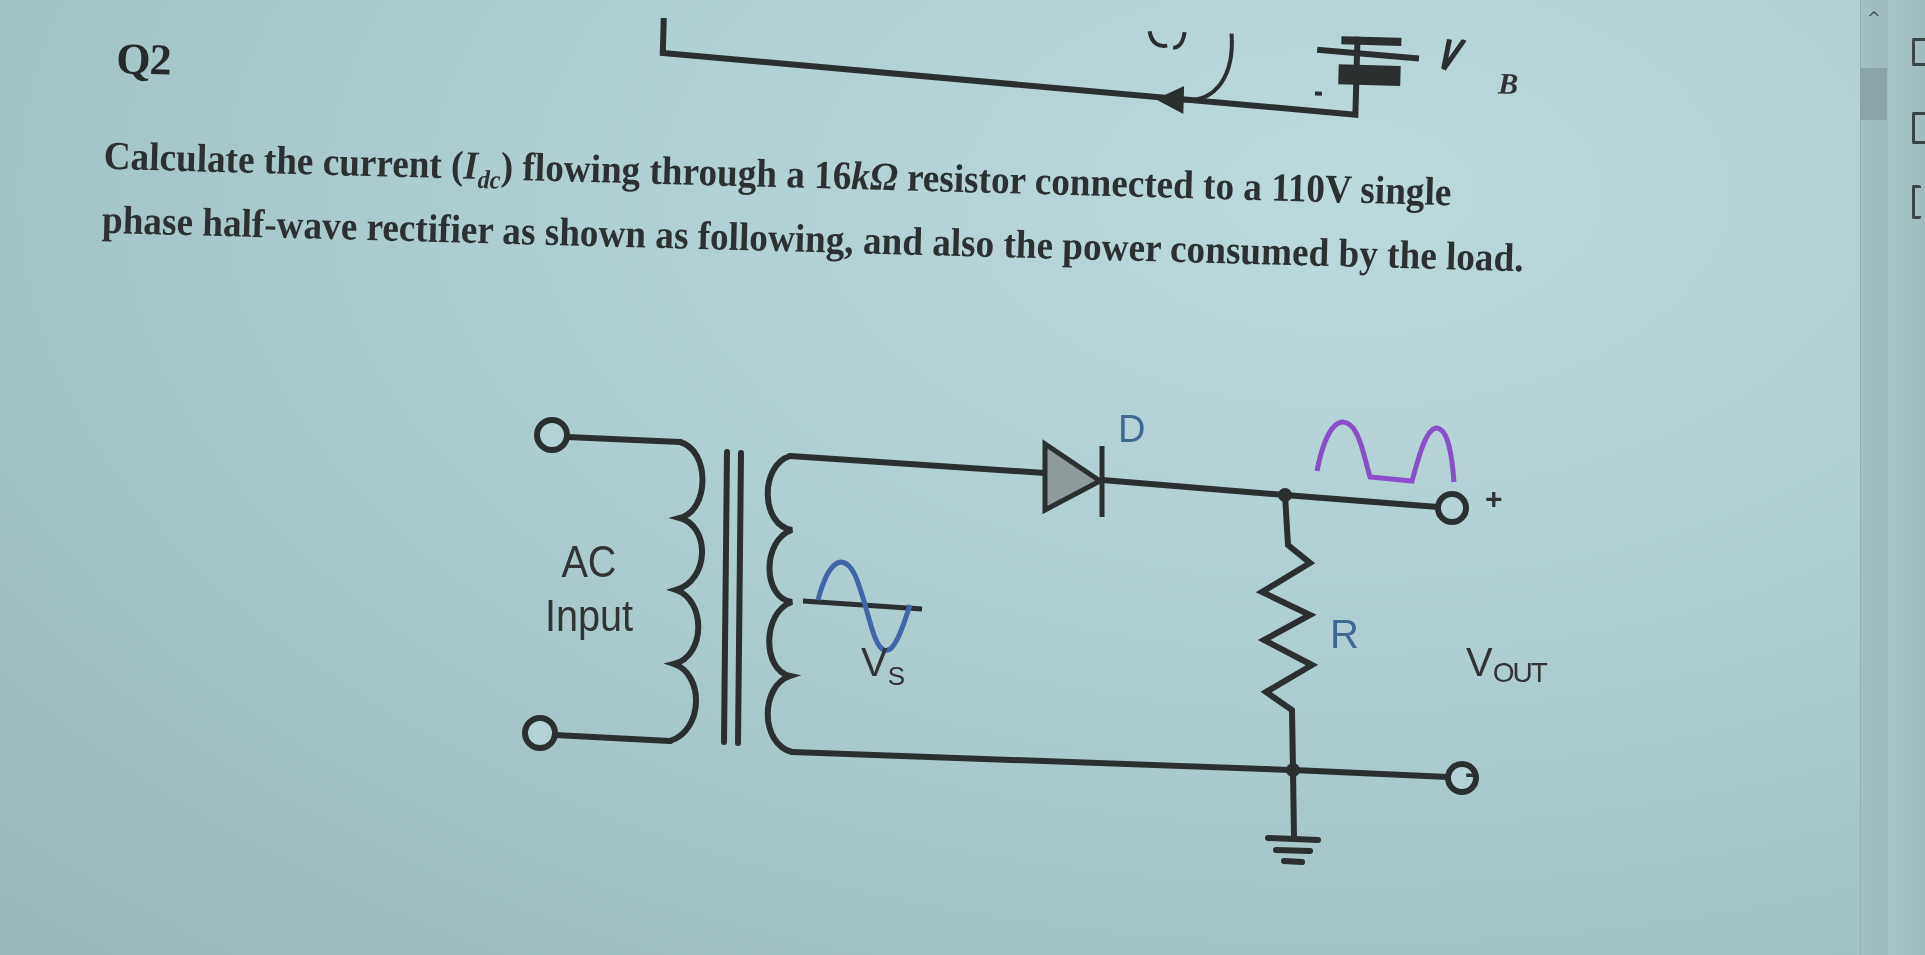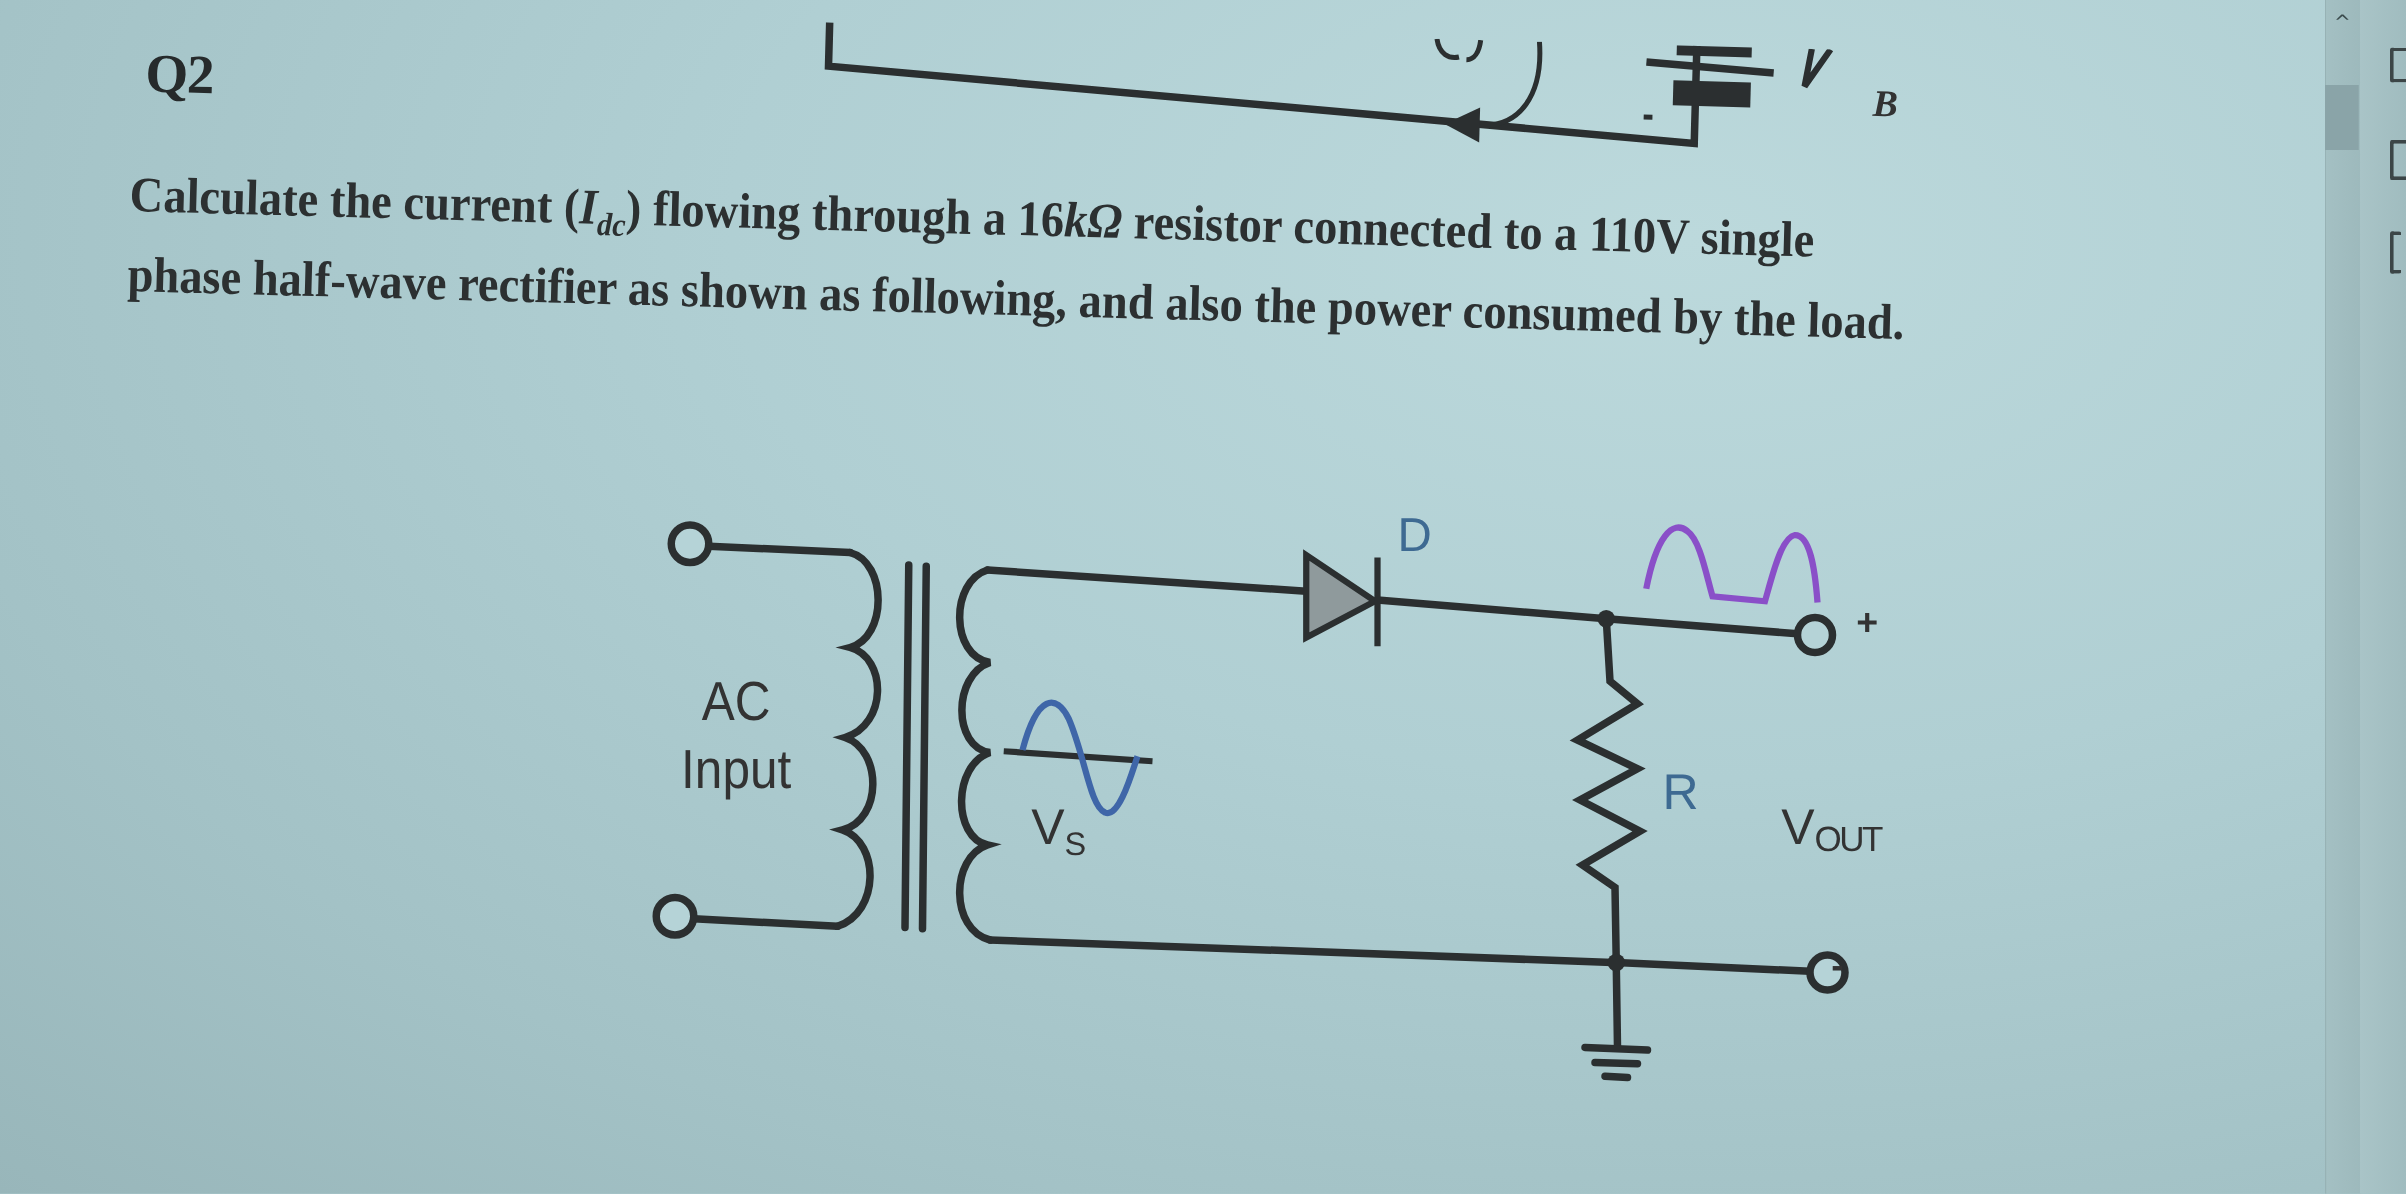--- a/index.html
+++ b/index.html
@@ -64,25 +64,25 @@
       position: absolute;
       left: 0; top: 0;
       width: 1925px; height: 955px;
     }
     .lbl {
       position: absolute;
       font-family: "Liberation Sans", "DejaVu Sans", sans-serif;
       color: #333;
     }
     .lbl-ac { left: 540px; top: 535px; font-size: 44px; line-height: 54px; text-align: center; transform: scaleX(0.9); }
-    .lbl-vs { left: 825px; top: 640px; font-size: 40px; }
+    .lbl-vs { left: 861px; top: 640px; font-size: 40px; }
     .lbl-vs sub { font-size: 26px; }
     .lbl-d { left: 1118px; top: 408px; font-size: 38px; color: #3e6a92; }
     .lbl-r { left: 1330px; top: 612px; font-size: 40px; color: #3e6a92; }
-    .lbl-vout { left: 1425px; top: 640px; font-size: 40px; text-align: right; }
+    .lbl-vout { left: 1466px; top: 640px; font-size: 40px; text-align: right; }
     .lbl-vout sub { font-size: 28px; vertical-align: -6px; letter-spacing: -2px; }
     .lbl-plus { left: 1485px; top: 482px; font-size: 30px; font-weight: bold; }
     .lbl-minus { left: 1465px; top: 756px; font-size: 30px; font-weight: bold; }
 
     
     .scrollbar {
       position: absolute;
       left: 1860px; top: 0;
       width: 28px; height: 955px;
       background: linear-gradient(90deg, #a4c0c3, #9db9bc);

